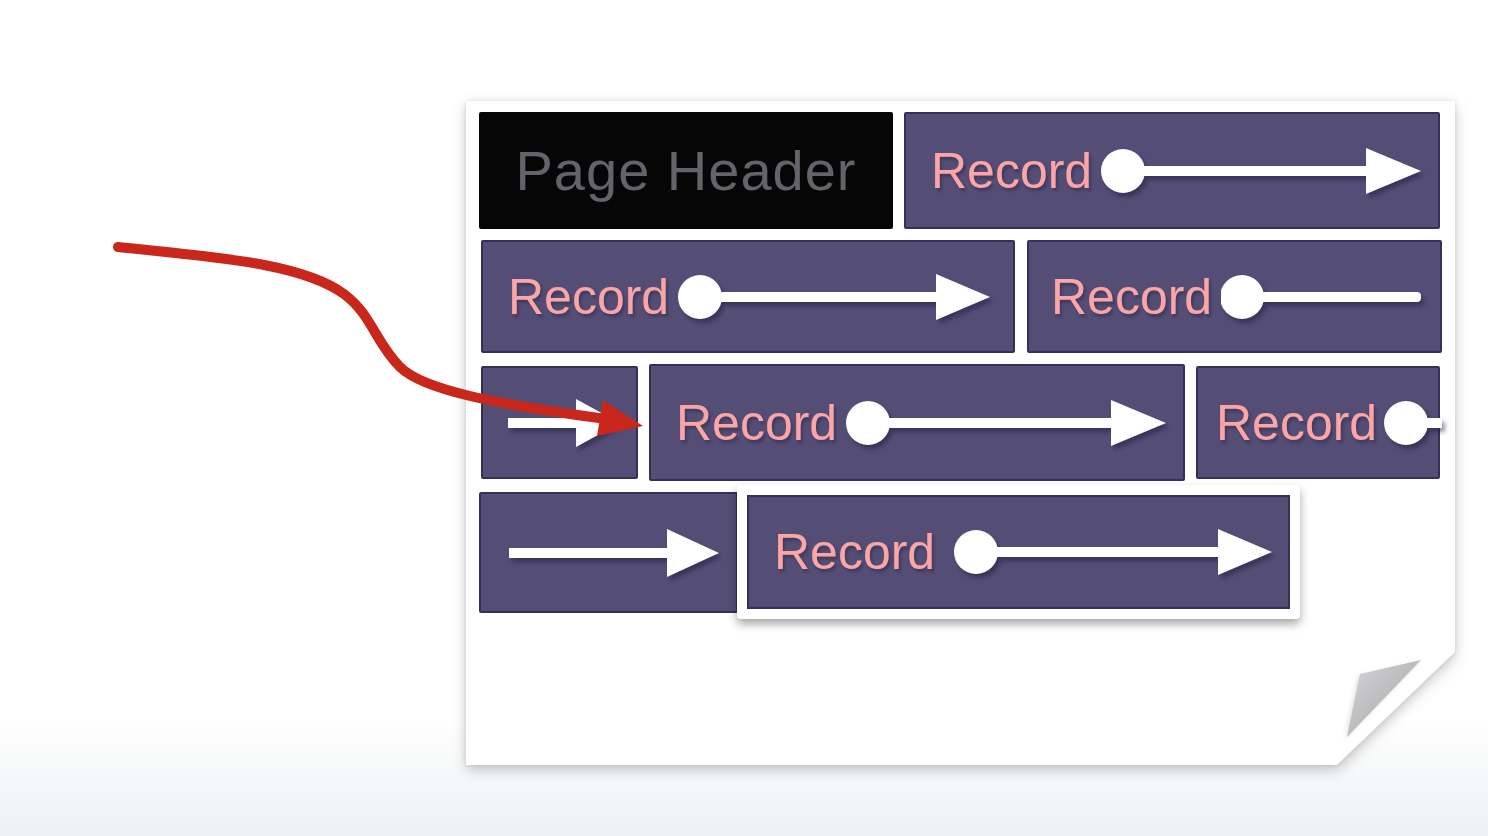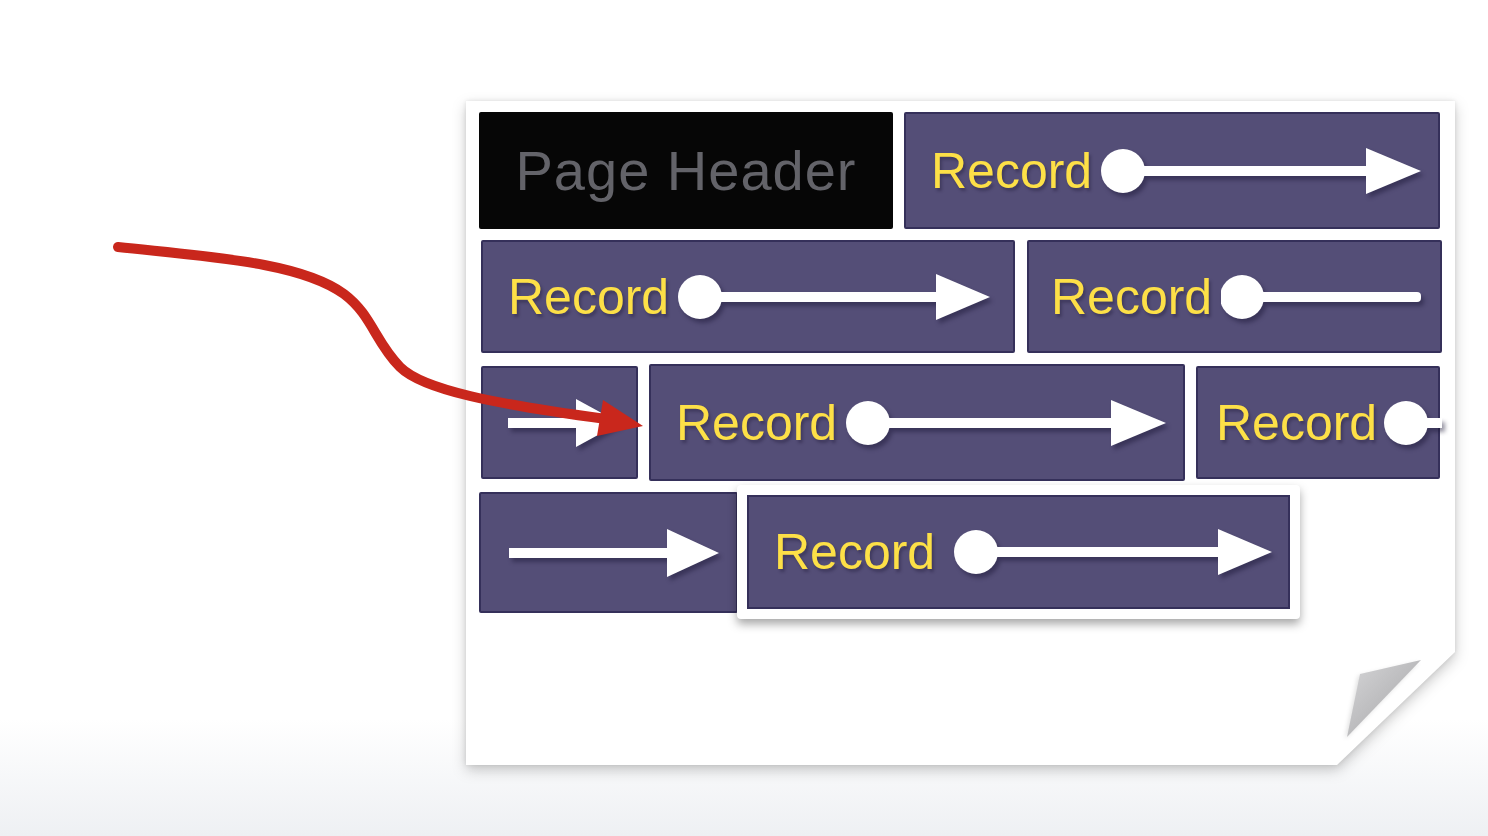--- a/index.html
+++ b/index.html
@@ -32,21 +32,21 @@
     position:absolute;border-radius:2px;
   }
   .header-box{
     background:#060606;
     display:flex;align-items:center;justify-content:center;
     color:#636369;font-size:56px;letter-spacing:1px;
   }
   .rec{
     background:#544e77;border:2px solid #35305a;
     display:flex;align-items:center;
-    color:#fde047;font-size:50px;
+    color:#fca5a5;font-size:50px;
   }
   .rec .label{
     padding-left:25px;
     text-shadow:2px 3px 3px rgba(25,20,50,0.35);
     white-space:nowrap;
   }
   .rec-elevated{
     position:absolute;background:#ffffff;padding:10px;border-radius:4px;
     box-shadow:0 5px 10px rgba(0,0,0,0.35);
   }

